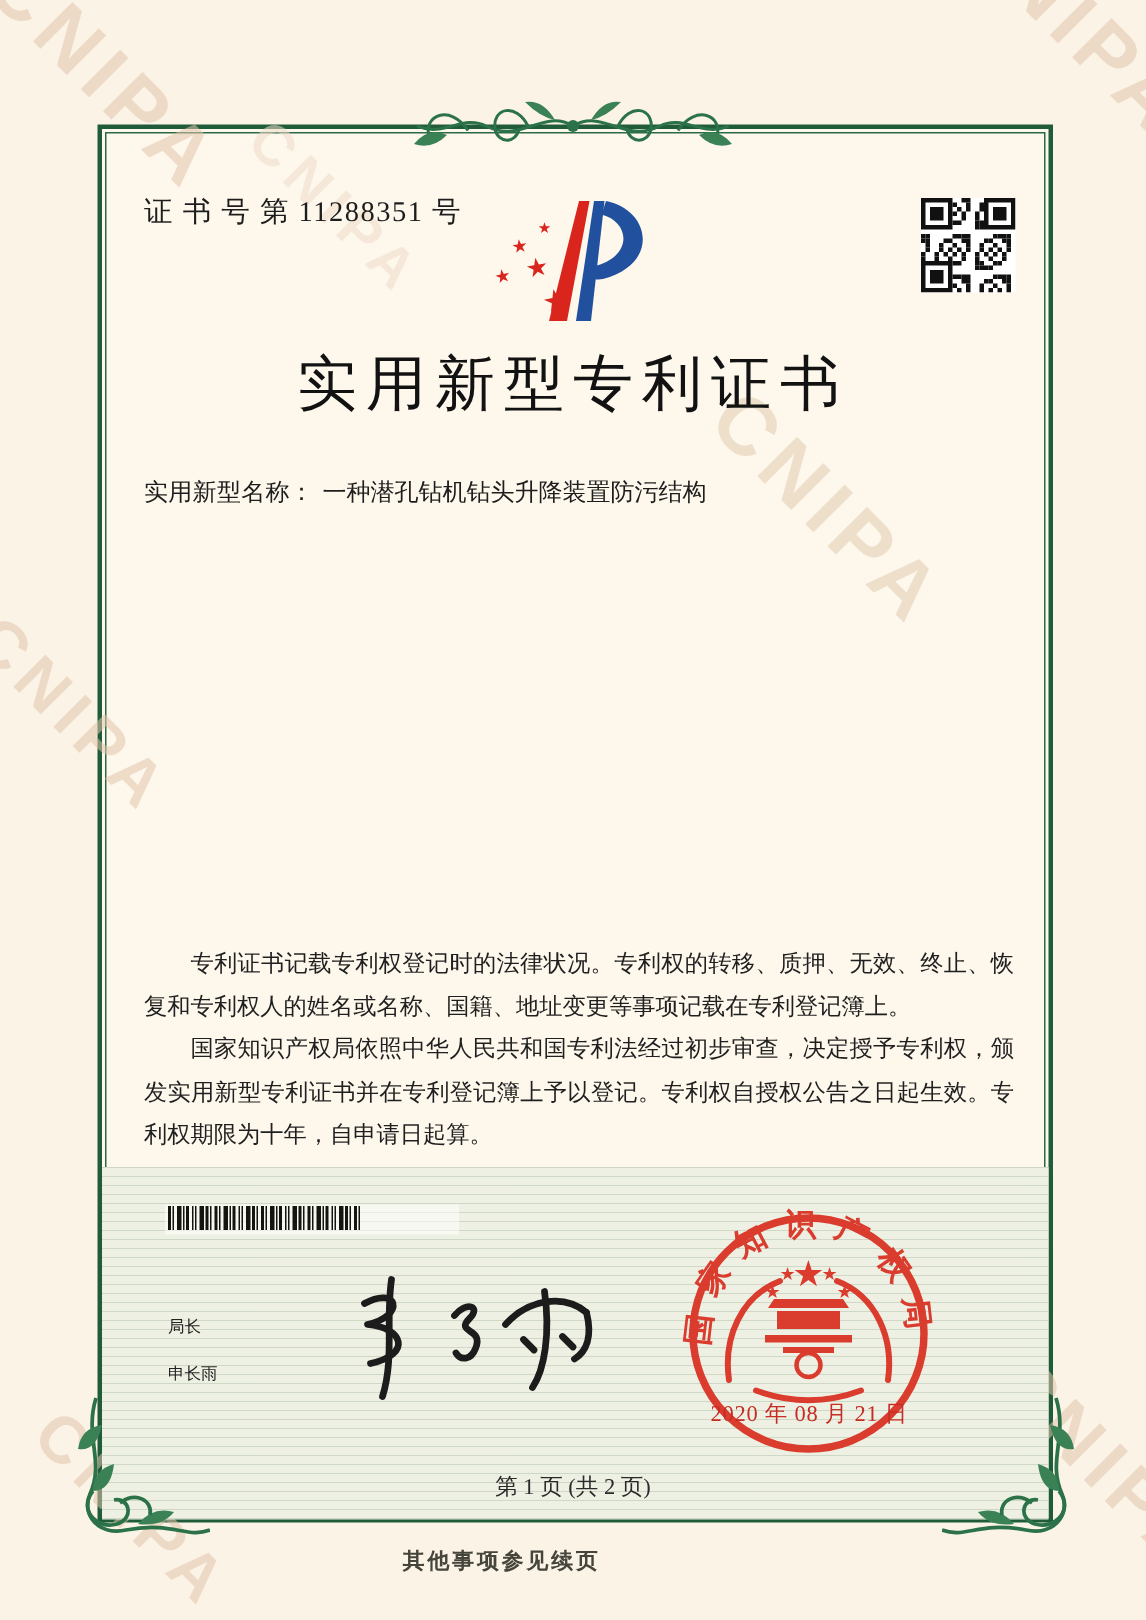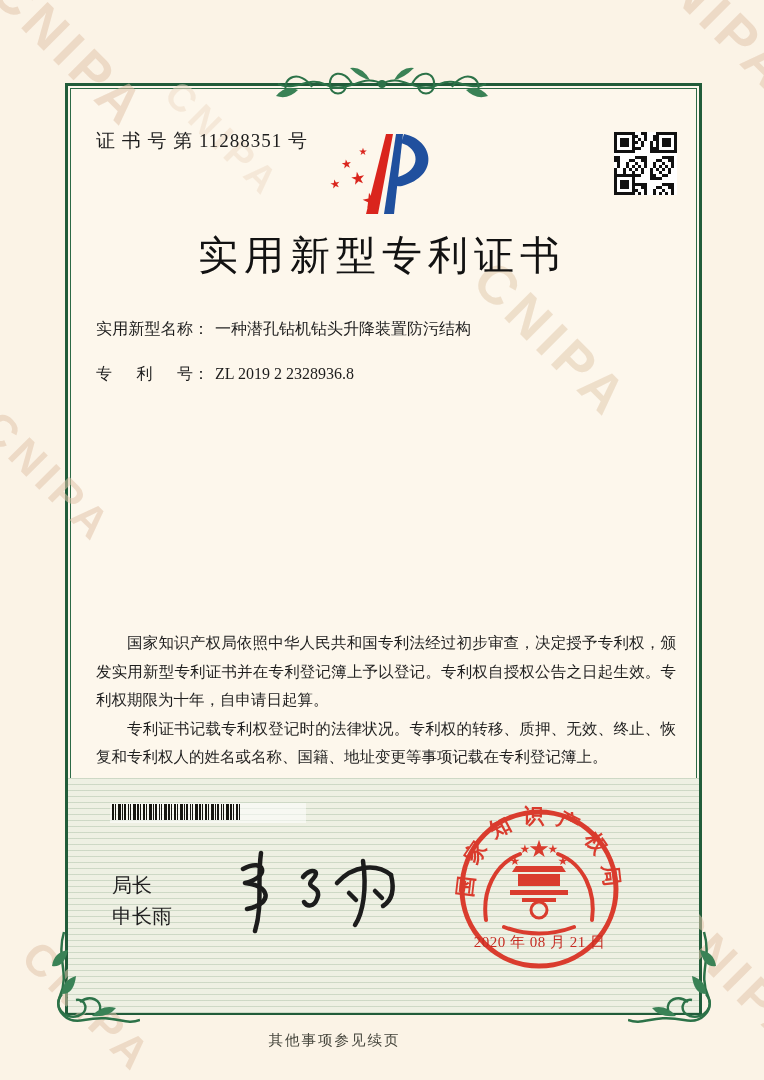--- a/index.html
+++ b/index.html
@@ -30,29 +30,29 @@
   .flabel{display:inline-block;width:97px;text-align:justify;text-align-last:justify;vertical-align:top;}
   .fcolon{display:inline-block;}
   .fvalue{display:inline-block;padding-left:6px;}
   .grant2{margin-left:26px;letter-spacing:1px;}
   
   .paras{position:absolute;left:96px;top:629px;width:580px;z-index:2;}
   .paras p{margin:0;text-indent:2em;font-size:15.5px;line-height:28.5px;text-align:justify;color:#1f1f1f;}
   
   .barcode{position:absolute;left:110px;top:803px;width:196px;height:20px;z-index:2;
            background:rgba(255,255,255,.55);padding:1px 2px;box-sizing:border-box;white-space:nowrap;font-size:0;}
-  .officer{position:absolute;left:112px;top:870px;z-index:2;font-size:20px;line-height:31px;color:#222;}
+  .officer{position:absolute;left:112px;top:870px;z-index:2;font-size:11px;line-height:31px;color:#222;}
   .signature{position:absolute;left:225px;top:843px;width:185px;height:95px;z-index:3;}
   .seal{position:absolute;left:452px;top:800px;width:175px;height:175px;z-index:4;opacity:.95;}
   .seal svg{position:absolute;inset:0;}
   .seal-date{position:absolute;left:0;top:133px;width:100%;text-align:center;font-size:15px;
              color:#c4231a;letter-spacing:.5px;z-index:5;}
   .page-info{position:absolute;left:0;top:982px;width:764px;text-align:center;font-size:15px;z-index:2;color:#2a2a2a;}
   .footer-note{position:absolute;left:0;top:1031px;width:669px;text-align:center;font-size:14.5px;
-               color:#45453c;z-index:2;letter-spacing:2px;}
+               color:#45453c;z-index:2;letter-spacing:2px;font-weight:bold;}
   
   .orn{position:absolute;z-index:6;}
   .orn-top{left:266px;top:54px;width:232px;height:58px;}
   .orn-bl{left:46px;top:930px;width:94px;height:100px;}
   .orn-br{left:628px;top:930px;width:94px;height:100px;transform:scaleX(-1);}
 </style>
 </head>
 <body>
 
 <div class="page">
@@ -200,28 +200,25 @@
       <rect x="3" y="45" width="15" height="15" fill="#fff"></rect>
       <rect x="6" y="48" width="9" height="9" fill="#111"></rect>
     </svg>
 
   <div class="title">实用新型专利证书</div>
 
   <div class="rows">
     <div class="row">
       <span class="flabel">实用新型名称</span><span class="fcolon">：</span><span class="fvalue">一种潜孔钻机钻头升降装置防污结构</span>
     </div>
-    <div class="row">
-      <span class="flabel">专利号</span><span class="fcolon">：</span><span class="fvalue">ZL 2019 2 2328936.8</span>
-    </div>
   </div>
 
   <div class="paras">
+    <p>专利证书记载专利权登记时的法律状况。专利权的转移、质押、无效、终止、恢复和专利权人的姓名或名称、国籍、地址变更等事项记载在专利登记簿上。</p>
     <p>国家知识产权局依照中华人民共和国专利法经过初步审查，决定授予专利权，颁发实用新型专利证书并在专利登记簿上予以登记。专利权自授权公告之日起生效。专利权期限为十年，自申请日起算。</p>
-    <p>专利证书记载专利权登记时的法律状况。专利权的转移、质押、无效、终止、恢复和专利权人的姓名或名称、国籍、地址变更等事项记载在专利登记簿上。</p>
   </div>
 
   <div class="barcode" id="barcode"><span style="display:inline-block;height:16px;background:#15150f;width:2px;margin-right:1px"></span><span style="display:inline-block;height:16px;background:#15150f;width:1px;margin-right:2px"></span><span style="display:inline-block;height:16px;background:#15150f;width:3px;margin-right:1px"></span><span style="display:inline-block;height:16px;background:#15150f;width:1px;margin-right:1px"></span><span style="display:inline-block;height:16px;background:#15150f;width:2px;margin-right:2px"></span><span style="display:inline-block;height:16px;background:#15150f;width:1px;margin-right:1px"></span><span style="display:inline-block;height:16px;background:#15150f;width:1px;margin-right:2px"></span><span style="display:inline-block;height:16px;background:#15150f;width:3px;margin-right:1px"></span><span style="display:inline-block;height:16px;background:#15150f;width:2px;margin-right:1px"></span><span style="display:inline-block;height:16px;background:#15150f;width:1px;margin-right:2px"></span><span style="display:inline-block;height:16px;background:#15150f;width:2px;margin-right:1px"></span><span style="display:inline-block;height:16px;background:#15150f;width:1px;margin-right:2px"></span><span style="display:inline-block;height:16px;background:#15150f;width:3px;margin-right:1px"></span><span style="display:inline-block;height:16px;background:#15150f;width:1px;margin-right:1px"></span><span style="display:inline-block;height:16px;background:#15150f;width:2px;margin-right:2px"></span><span style="display:inline-block;height:16px;background:#15150f;width:1px;margin-right:1px"></span><span style="display:inline-block;height:16px;background:#15150f;width:1px;margin-right:2px"></span><span style="display:inline-block;height:16px;background:#15150f;width:3px;margin-right:1px"></span><span style="display:inline-block;height:16px;background:#15150f;width:2px;margin-right:1px"></span><span style="display:inline-block;height:16px;background:#15150f;width:1px;margin-right:2px"></span><span style="display:inline-block;height:16px;background:#15150f;width:2px;margin-right:1px"></span><span style="display:inline-block;height:16px;background:#15150f;width:1px;margin-right:2px"></span><span style="display:inline-block;height:16px;background:#15150f;width:3px;margin-right:1px"></span><span style="display:inline-block;height:16px;background:#15150f;width:1px;margin-right:1px"></span><span style="display:inline-block;height:16px;background:#15150f;width:2px;margin-right:2px"></span><span style="display:inline-block;height:16px;background:#15150f;width:1px;margin-right:1px"></span><span style="display:inline-block;height:16px;background:#15150f;width:1px;margin-right:2px"></span><span style="display:inline-block;height:16px;background:#15150f;width:3px;margin-right:1px"></span><span style="display:inline-block;height:16px;background:#15150f;width:2px;margin-right:1px"></span><span style="display:inline-block;height:16px;background:#15150f;width:1px;margin-right:2px"></span><span style="display:inline-block;height:16px;background:#15150f;width:2px;margin-right:1px"></span><span style="display:inline-block;height:16px;background:#15150f;width:1px;margin-right:2px"></span><span style="display:inline-block;height:16px;background:#15150f;width:3px;margin-right:1px"></span><span style="display:inline-block;height:16px;background:#15150f;width:1px;margin-right:1px"></span><span style="display:inline-block;height:16px;background:#15150f;width:2px;margin-right:2px"></span><span style="display:inline-block;height:16px;background:#15150f;width:1px;margin-right:1px"></span><span style="display:inline-block;height:16px;background:#15150f;width:1px;margin-right:2px"></span><span style="display:inline-block;height:16px;background:#15150f;width:3px;margin-right:1px"></span><span style="display:inline-block;height:16px;background:#15150f;width:2px;margin-right:1px"></span><span style="display:inline-block;height:16px;background:#15150f;width:1px;margin-right:2px"></span><span style="display:inline-block;height:16px;background:#15150f;width:2px;margin-right:1px"></span><span style="display:inline-block;height:16px;background:#15150f;width:1px;margin-right:2px"></span></div>
 
   <div class="officer">
     <div>局长</div>
     <div>申长雨</div>
   </div>
 
   <svg class="signature" viewBox="0 0 185 95" fill="none" stroke="#1c1c1c" stroke-width="4.5" stroke-linecap="round" stroke-linejoin="round">
@@ -254,20 +251,21 @@
         <rect x="70" y="98" width="34" height="4"></rect>
         <circle cx="87" cy="110" r="8" fill="none" stroke="#d93325" stroke-width="3"></circle>
         <path d="M34,120 C30,92 42,64 68,54" fill="none" stroke="#d93325" stroke-width="4" stroke-linecap="round"></path>
         <path d="M140,120 C144,92 132,64 106,54" fill="none" stroke="#d93325" stroke-width="4" stroke-linecap="round"></path>
         <path d="M52,127 q35,13 70,0" fill="none" stroke="#d93325" stroke-width="4" stroke-linecap="round"></path>
       </g>
     </svg>
     <div class="seal-date">2020 年 08 月 21 日</div>
   </div>
 
+  <div class="page-info">第 1 页 (共 2 页)</div>
   <div class="footer-note">其他事项参见续页</div>
 
   <svg class="orn orn-top" viewBox="0 0 232 58" fill="none" stroke="#2c7248" stroke-width="2">
     <g>
       <path d="M116,30 C136,18 150,42 174,30 C190,22 202,38 220,30"></path>
       <path d="M146,30 c8,-16 24,-12 22,2 c-2,10 -14,10 -16,0"></path>
       <path d="M186,33 c12,-18 30,-10 26,4"></path>
       <path d="M128,26 q8,-14 20,-12 q-10,10 -20,12 z" fill="#3a8256" stroke="none"></path>
       <path d="M200,36 q10,10 22,6 q-10,-12 -22,-6 z" fill="#3a8256" stroke="none"></path>
     </g>

